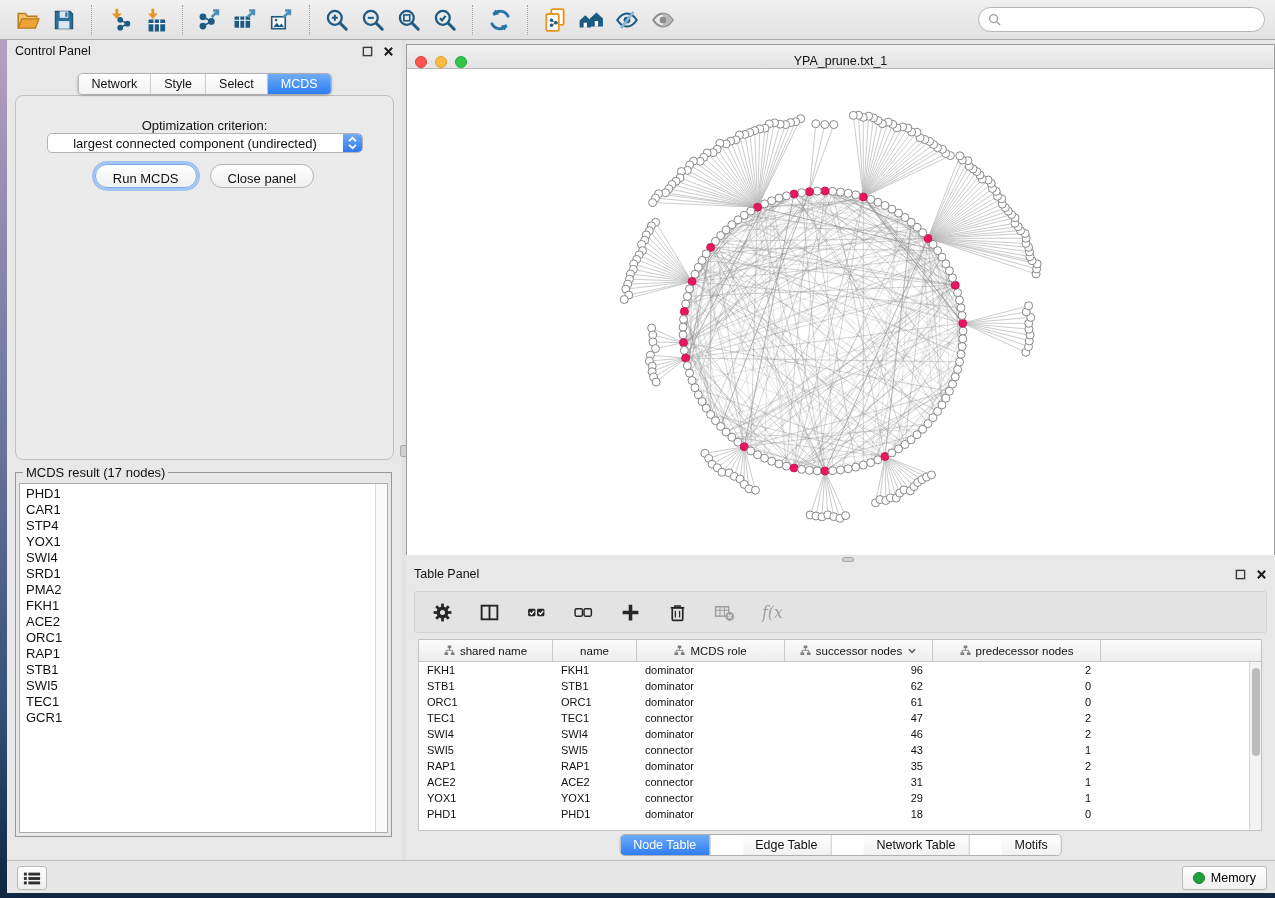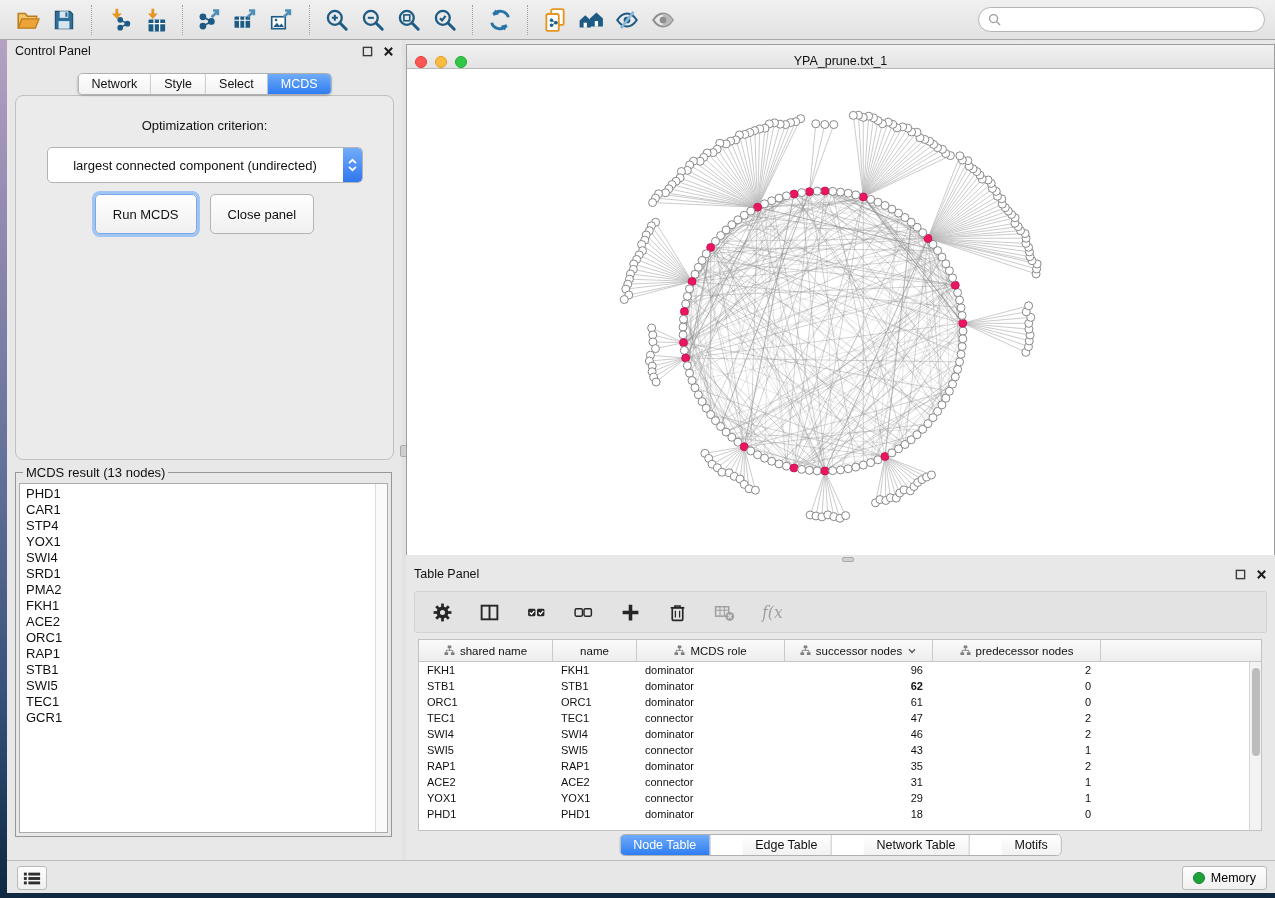--- a/index.html
+++ b/index.html
@@ -31,28 +31,28 @@
   .seg-item { padding:3px 13px; font-size:12.5px; background:linear-gradient(#ffffff,#f2f2f2);
     border:none; border-right:1px solid #c6c6c6; cursor:pointer; color:#111; white-space:nowrap; }
   .seg-item:last-child { border-right:none; }
   .seg-item.active { background:linear-gradient(#6fabf8,#2e7df2); color:#fff; }
   
   .control-panel { position:absolute; left:0; top:0; width:395px; bottom:33px; background:#e8e8e8; }
   .cp-inner { position:absolute; left:8px; right:8px; top:55px; height:365px;
     background:#ebebeb; border:1px solid #c0c0c0; border-radius:8px; }
   .cp-tabs { position:absolute; left:50%; transform:translateX(-50%); top:33px; z-index:3; box-shadow:0 1px 2px rgba(0,0,0,.15); }
   .opt-label { text-align:center; font-size:13px; margin-top:22px; }
-  .selectbox { margin:14px auto 0 auto; width:316px; height:36px; background:#fff; border:1px solid #b3b3b3;
+  .selectbox { margin:0 auto 0 auto; width:316px; height:20px; background:#fff; border:1px solid #b3b3b3;
     border-radius:5px; display:flex; align-items:center; cursor:pointer; overflow:hidden; }
   .selectbox .val { flex:1; text-align:center; font-size:13px; }
   .stepper { width:19px; align-self:stretch; background:linear-gradient(#71acf9,#3077ef); border-radius:0 4px 4px 0;
     display:flex; align-items:center; justify-content:center; }
   .btnrow { display:flex; justify-content:center; gap:13px; margin-top:11px; }
-  .mac-btn { height:40px; padding:6px 17px; font-size:13px; background:linear-gradient(#ffffff,#f0f0f0);
-    border:1px solid #b4b4b4; border-radius:5px; cursor:pointer; color:#111; }
+  .mac-btn { height:24px; padding:6px 17px; font-size:13px; background:linear-gradient(#ffffff,#f0f0f0);
+    border:1px solid #b4b4b4; border-radius:12px; cursor:pointer; color:#111; }
   .mac-btn.focusring { box-shadow:0 0 0 3px rgba(110,170,250,.6); border-color:#7aa8e8; }
   .cp-result { position:absolute; left:8px; right:10px; top:425px; height:372px;
     border:1px solid #979797; padding:3px; }
   .cp-result legend { font-size:13px; padding:0 3px; margin-left:4px; }
   .result-box { position:relative; width:100%; height:100%; background:#fff; border:1px solid #ababab; overflow:hidden; }
   .result-list { position:absolute; inset:0 12px 0 0; padding:2px 0 0 6px; font-size:13px; line-height:16px; }
   .result-track { position:absolute; right:0; top:0; bottom:0; width:12px; background:#fafafa; border-left:1px solid #dcdcdc; }
   
   .vsplit { position:absolute; left:395px; top:0; width:4px; bottom:33px; background:#e2e2e2; cursor:col-resize; }
   .vsplit .grip { position:absolute; left:-2px; top:405px; width:8px; height:12px; background:#cfcfcf; border:1px solid #aaa; border-radius:2px; }
@@ -284,21 +284,21 @@
         <button class="mac-btn">Close panel</button>
       </div>
     </div>
     <div class="seg cp-tabs" id="cp-tabs">
         <button class="seg-item">Network</button>
         <button class="seg-item">Style</button>
         <button class="seg-item">Select</button>
         <button class="seg-item active">MCDS</button>
       </div>
     <fieldset class="cp-result">
-      <legend>MCDS result (13 nodes)</legend>
+      <legend>MCDS result (17 nodes)</legend>
       <div class="result-box">
         <div class="result-list" id="result-list">
             <div>PHD1</div>
             <div>CAR1</div>
             <div>STP4</div>
             <div>YOX1</div>
             <div>SWI4</div>
             <div>SRD1</div>
             <div>PMA2</div>
             <div>FKH1</div>
@@ -1222,21 +1222,21 @@
             <div class="td" style="width: 134px;">FKH1</div>
             <div class="td" style="width: 84px;">FKH1</div>
             <div class="td" style="width: 148px;">dominator</div>
             <div class="td num" style="width: 148px;">96</div>
             <div class="td num" style="width: 168px;">2</div>
           </div>
           <div class="tr">
             <div class="td" style="width: 134px;">STB1</div>
             <div class="td" style="width: 84px;">STB1</div>
             <div class="td" style="width: 148px;">dominator</div>
-            <div class="td num" style="width: 148px; font-weight: bold;">62</div>
+            <div class="td num" style="width: 148px;">62</div>
             <div class="td num" style="width: 168px;">0</div>
           </div>
           <div class="tr">
             <div class="td" style="width: 134px;">ORC1</div>
             <div class="td" style="width: 84px;">ORC1</div>
             <div class="td" style="width: 148px;">dominator</div>
             <div class="td num" style="width: 148px;">61</div>
             <div class="td num" style="width: 168px;">0</div>
           </div>
           <div class="tr">

